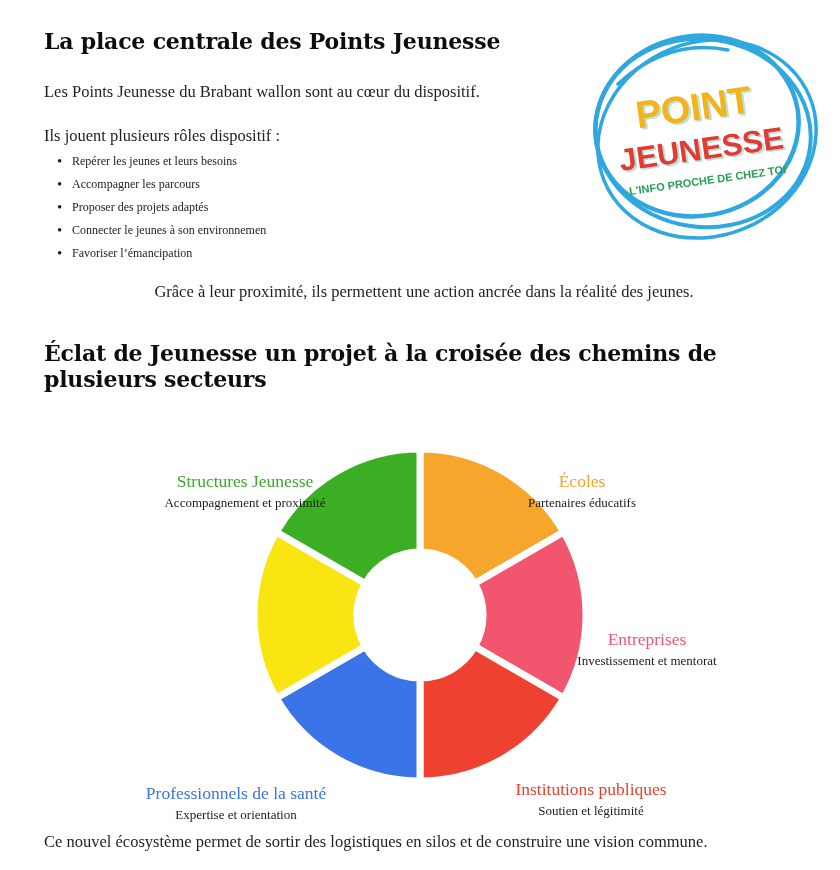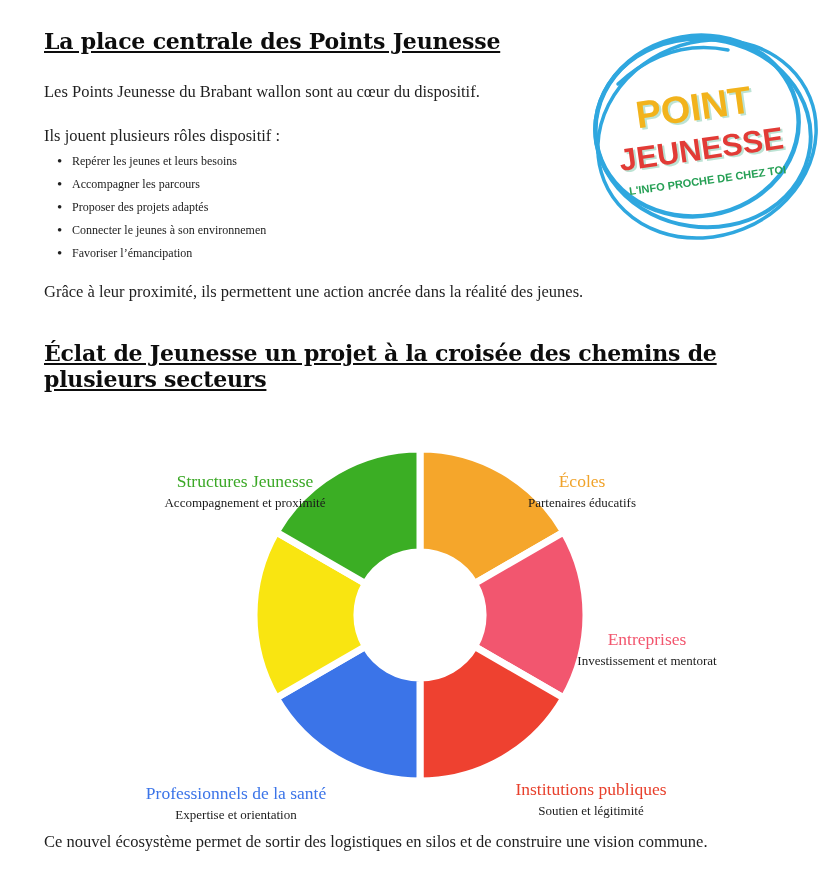--- a/index.html
+++ b/index.html
@@ -1,21 +1,21 @@
 <!DOCTYPE html>
 <html><head>
 <meta charset="utf-8">
 <style>
   html,body{margin:0;padding:0;}
   body{
     width:840px;height:870px;position:relative;background:#ffffff;
     font-family:"Liberation Serif", serif;color:#1b1b1b;overflow:hidden;
   }
   .abs{position:absolute;}
-  h1,h2{margin:0;font-weight:bold;color:#0d0d0d;letter-spacing:-0.2px;text-decoration:underline;}
+  h1,h2{margin:0;font-weight:bold;color:#0d0d0d;letter-spacing:-0.2px;}
   .h-title{font-size:22px;font-family:"DejaVu Serif","Liberation Serif",serif;}
   .body-text{font-size:16.5px;line-height:1.25;color:#1f1f1f;}
   .bullet-list{margin:0;padding:0 0 0 72px;list-style:none;}
   .bullet-list li{font-size:12px;line-height:23px;position:relative;}
   .bullet-list li::before{
     content:"•";position:absolute;left:-15px;top:0;font-size:15px;color:#1f1f1f;
   }
   
   .chart-wrap{left:0;top:430px;width:840px;height:380px;}
   .chart-wrap svg{position:absolute;left:0;top:0;pointer-events:none;}
@@ -42,21 +42,21 @@
 <p class="abs body-text" style="left:44px;top:126px;margin:0;">Ils jouent plusieurs rôles dispositif :</p>
 
 <ul class="abs bullet-list" style="left:0;top:150px;width:560px;">
   <li>Repérer les jeunes et leurs besoins</li>
   <li>Accompagner les parcours</li>
   <li>Proposer des projets adaptés</li>
   <li>Connecter le jeunes à son environnemen</li>
   <li>Favoriser l’émancipation</li>
 </ul>
 
-<p class="abs body-text" style="left:44px;top:282px;margin:0;width:760px;">Grâce à leur proximité, ils permettent une action ancrée dans la réalité des jeunes.</p>
+<p class="abs body-text" style="left:44px;top:282px;margin:0;width:760px;text-align:center;">Grâce à leur proximité, ils permettent une action ancrée dans la réalité des jeunes.</p>
 
 <div class="abs logo">
   <svg width="252" height="218" viewBox="0 0 252 218">
     <g fill="none" stroke="#2FA7DF" stroke-linecap="round">
       <ellipse cx="121" cy="104" rx="102" ry="90" stroke-width="4.5" transform="rotate(-10 121 104)"></ellipse>
       <ellipse cx="127" cy="111" rx="108" ry="94" stroke-width="4" transform="rotate(8 127 111)"></ellipse>
       <ellipse cx="131" cy="117" rx="111" ry="97" stroke-width="3.5" transform="rotate(-22 131 117)"></ellipse>
       <path d="M 42 62 Q 92 16 152 28" stroke-width="3.5"></path>
     </g>
     <g transform="rotate(-8 122 118)" text-anchor="middle">

